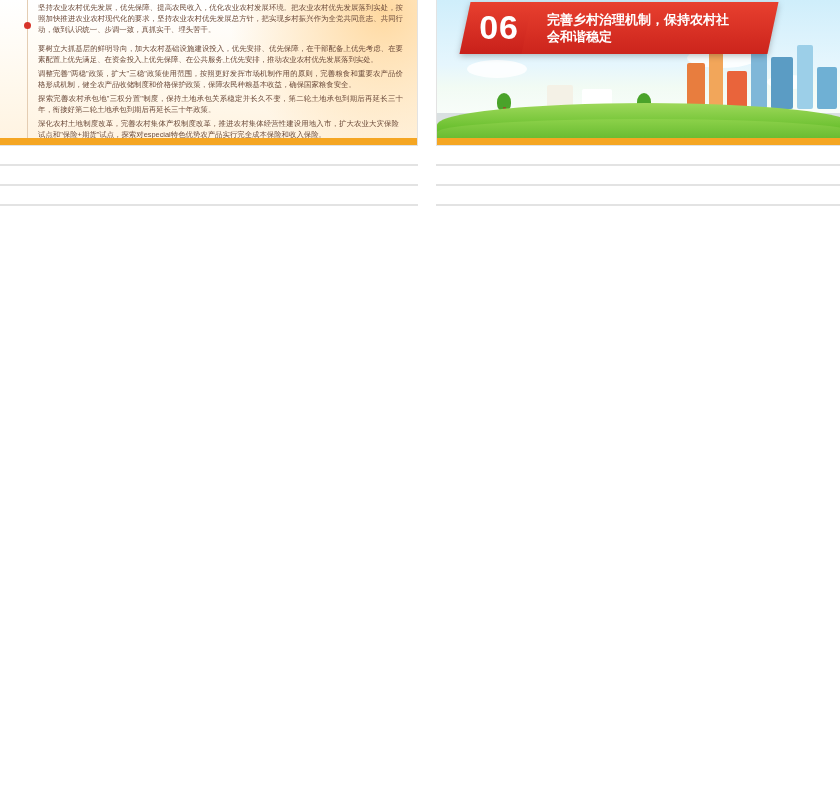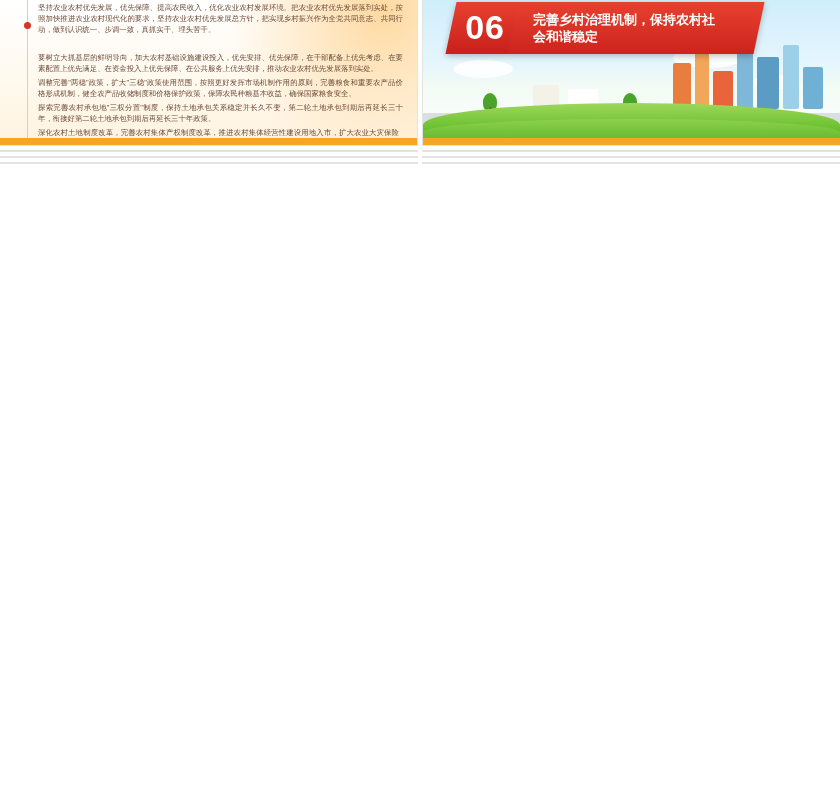--- a/index.html
+++ b/index.html
@@ -5,21 +5,21 @@
   html,body{margin:0;padding:0;}
   body{
     width:840px;height:788px;background:#ffffff;
     font-family:"Liberation Sans","DejaVu Sans",sans-serif;
     overflow:hidden;
   }
   .grid{
     display:grid;
     grid-template-columns:417px 417px;
     grid-template-rows:145px 1fr 1fr 1fr;
-    gap:6px;
+    gap:20px;
     padding:0 0 0 0;
   }
   .slide{
     position:relative;overflow:hidden;background:#fff;
     box-shadow:0 0 0 1px #e3e3e3;
   }
   
   .sky{
     position:absolute;inset:0;
     background:linear-gradient(180deg,#cfeefb 0%,#e6f6fd 45%,#f2fbf4 60%,#ffffff 100%);
@@ -86,21 +86,21 @@
 <body>
 
 <div class="grid">
 
   <div class="slide">
     <div class="c-bg"></div>
     <div class="v-line"></div>
     <div class="dot" style="top:22px;"></div>
     <div class="dense" style="top:2px;right:14px;">
       <p style="margin:0 0 3px 0;">坚持农业农村优先发展，优先保障、提高农民收入，优化农业农村发展环境。把农业农村优先发展落到实处，按照加快推进农业农村现代化的要求，坚持农业农村优先发展总方针，把实现乡村振兴作为全党共同意志、共同行动，做到认识统一、步调一致，真抓实干、埋头苦干。</p>
-      <p style="margin:17px 0 3px 0;">要树立大抓基层的鲜明导向，加大农村基础设施建设投入，优先安排、优先保障，在干部配备上优先考虑、在要素配置上优先满足、在资金投入上优先保障、在公共服务上优先安排，推动农业农村优先发展落到实处。</p>
+      <p style="margin:8px 0 3px 0;">要树立大抓基层的鲜明导向，加大农村基础设施建设投入，优先安排、优先保障，在干部配备上优先考虑、在要素配置上优先满足、在资金投入上优先保障、在公共服务上优先安排，推动农业农村优先发展落到实处。</p>
       <p style="margin:0 0 3px 0;">调整完善"两稳"政策，扩大"三稳"政策使用范围，按照更好发挥市场机制作用的原则，完善粮食和重要农产品价格形成机制，健全农产品收储制度和价格保护政策，保障农民种粮基本收益，确保国家粮食安全。</p>
       <p style="margin:0 0 3px 0;">探索完善农村承包地"三权分置"制度，保持土地承包关系稳定并长久不变，第二轮土地承包到期后再延长三十年，衔接好第二轮土地承包到期后再延长三十年政策。</p>
       <p style="margin:0 4px 3px 0;">深化农村土地制度改革，完善农村集体产权制度改革，推进农村集体经营性建设用地入市，扩大农业大灾保险试点和"保险+期货"试点，探索对especial特色优势农产品实行完全成本保险和收入保险。</p>
       <p style="margin:0 0 3px 0;">打通金融服务"三农"各个环节，加大金融支农力度，健全多层次资本市场，规范农村产权流转交易市场，发展农村普惠金融，完善农业信贷担保体系，扩大政府性融资担保覆盖面，降低融资担保费率。</p>
 
     </div>
     <div class="bottombar"></div>
   </div>
 
   <div class="slide">

